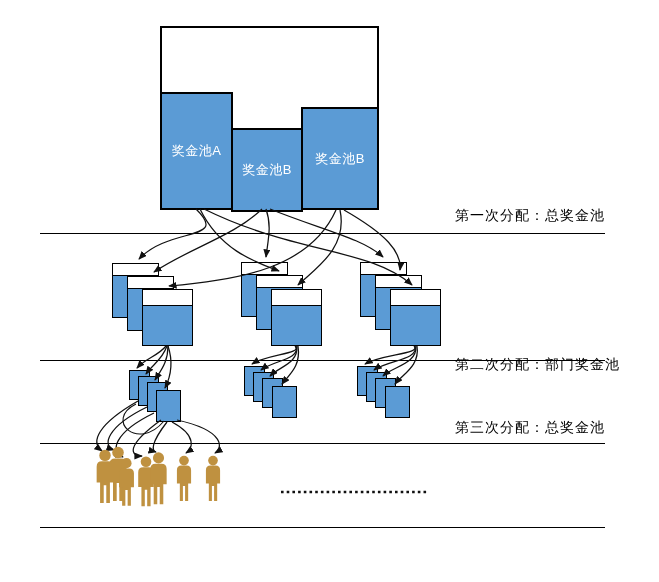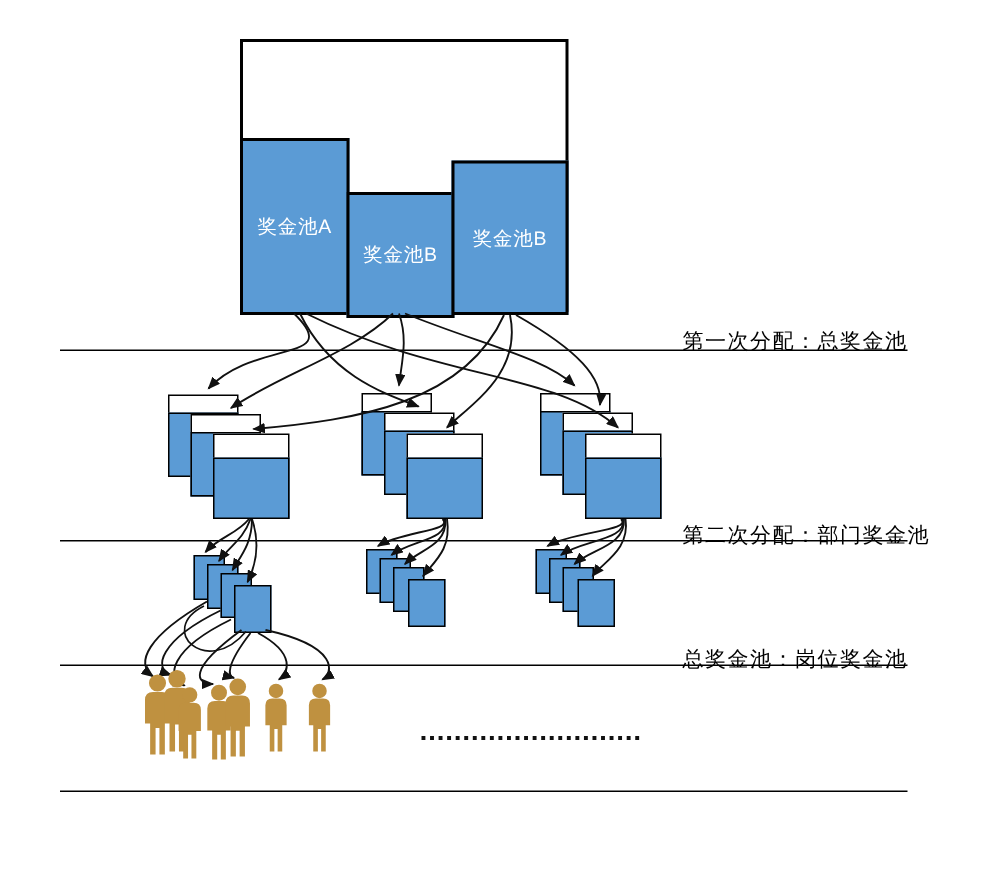--- a/index.html
+++ b/index.html
@@ -23,21 +23,21 @@
   .card.front{width:51px;height:57px;}
   .card.front .fill{top:15px;}
   
   .smallbox{position:absolute;width:21px;height:30px;border:1.6px solid #000;
     background:var(--pool-blue,#5B9BD5);box-sizing:border-box;}
   .smallbox.front{width:25px;height:32px;}
   
   .sep{position:absolute;left:40px;width:565px;height:0;border-top:1.4px solid #000;}
   
   .stage-label{position:absolute;left:455px;font-size:14px;color:#000;
-    white-space:nowrap;letter-spacing:1px;margin-top:12px;}
+    white-space:nowrap;letter-spacing:1px;}
   
   #overlay{position:absolute;left:0;top:0;width:659px;height:582px;pointer-events:none;}
   .arrow{fill:none;stroke:var(--line,#111);stroke-width:1.25px;}
   .loop{fill:none;stroke:var(--line,#111);stroke-width:1.1px;}
   .person-shape{fill:var(--person-gold,#BF9140);}
   .dotline{stroke:var(--line,#000);stroke-width:2.6px;}
   .ah{fill:var(--line,#111);}
 </style>
 </head>
 <body>
@@ -54,22 +54,22 @@
   <div class="pool-bar" id="bar-c">
     <span>奖金池B</span>
   </div>
 
   <div class="sep" style="top:233px"></div>
   <div class="sep" style="top:360px"></div>
   <div class="sep" style="top:443px"></div>
   <div class="sep" style="top:527px"></div>
 
   <div class="stage-label" style="top:207px">第一次分配：总奖金池</div>
-  <div class="stage-label" style="top:336px">第二次分配：部门奖金池</div>
-  <div class="stage-label" style="top:419px">总奖金池：岗位奖金池</div>
+  <div class="stage-label" style="top:356px">第二次分配：部门奖金池</div>
+  <div class="stage-label" style="top:419px">第三次分配：总奖金池</div>
 
   <div>
     <div class="card" style="left:112px;top:263px">
         <div class="fill"></div>
       </div>
     <div class="card" style="left:127px;top:276px">
         <div class="fill"></div>
       </div>
     <div class="card front" style="left:142px;top:289px">
         <div class="fill"></div>

